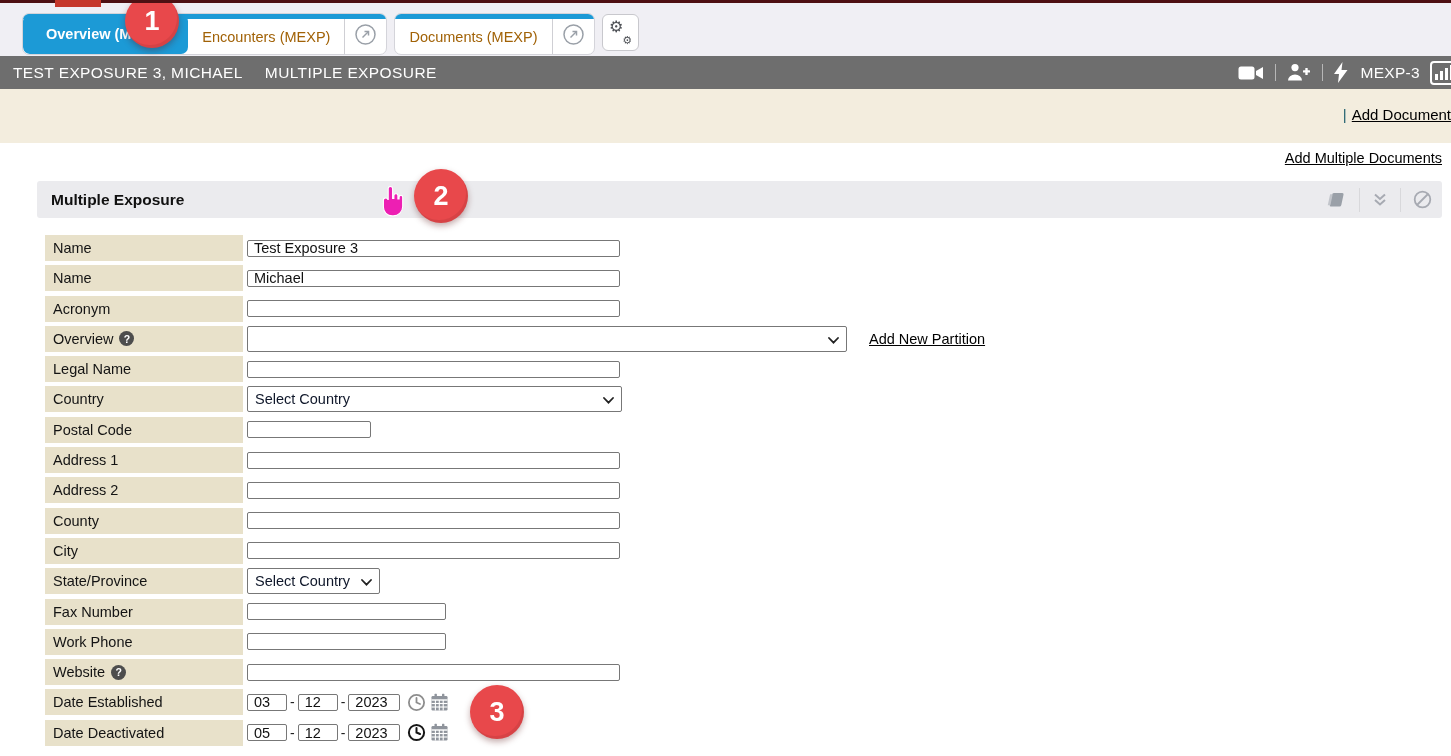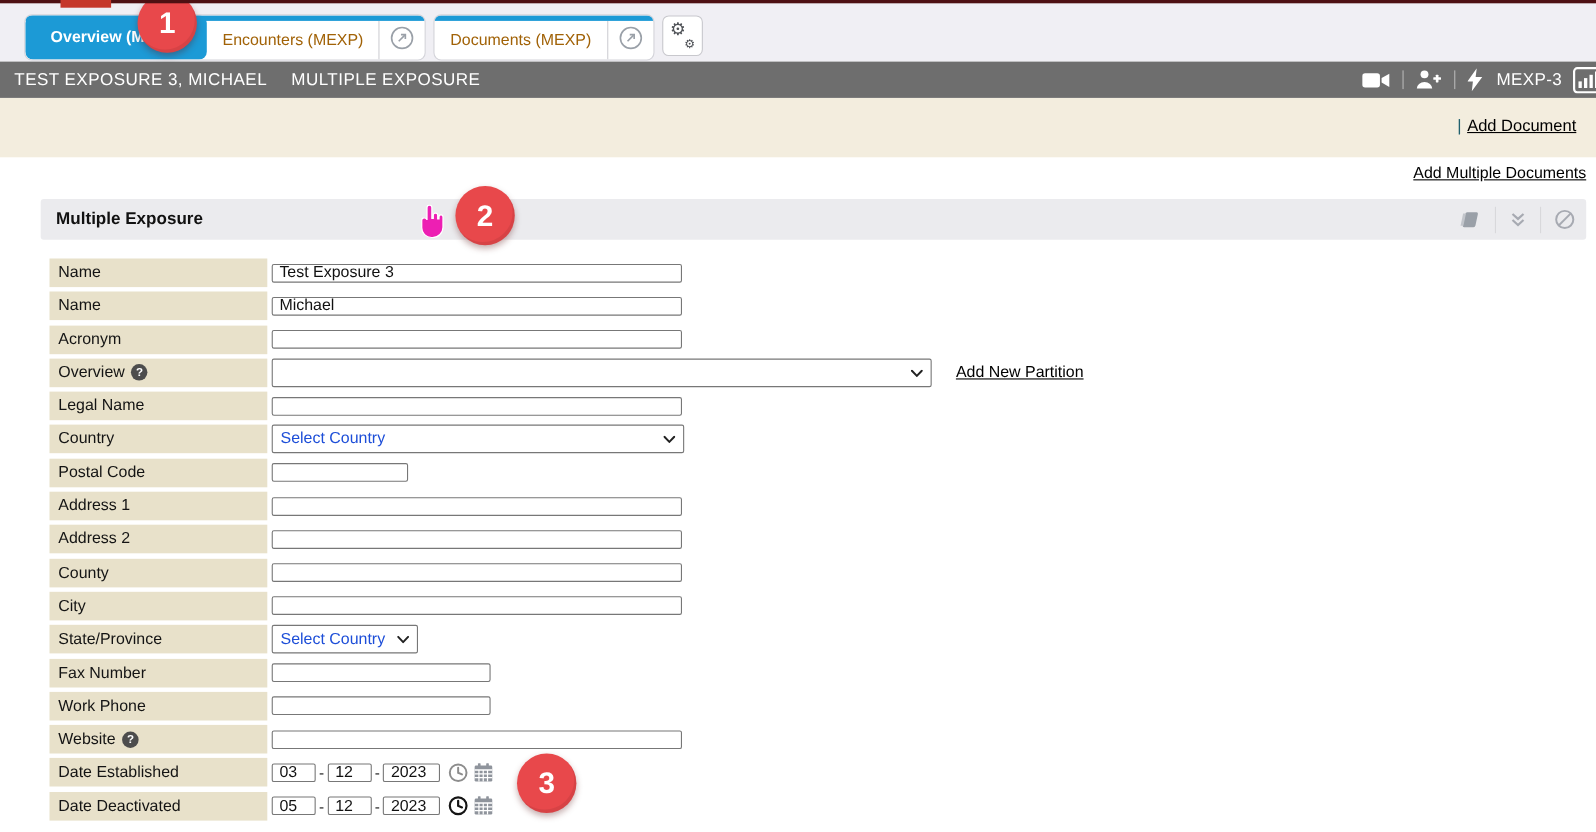--- a/index.html
+++ b/index.html
@@ -31,21 +31,21 @@
   .gb-name{font-size:15.5px;letter-spacing:.4px;margin-right:22px}
   .gb-type{font-size:15.5px;letter-spacing:.4px}
   .gb-right{position:absolute;right:0;top:0;height:33px;display:flex;align-items:center}
   .gb-ic{display:flex;align-items:center;cursor:pointer}
   .vdiv{width:1px;height:17px;background:rgba(255,255,255,.5);margin:0 11px}
   .gb-id{font-size:15.5px;margin:0 10px 0 12px;letter-spacing:.3px}
   .chart-wrap{margin-right:-9px;display:flex}
 
   
   .cream-band{height:54px;background:#f3edde;box-sizing:border-box;text-align:right;
-              padding:17px 18px 0 0;font-size:15px}
+              padding:17px 0 0 0;font-size:15px}
   .lnk{color:#000;text-decoration:underline;cursor:pointer}
   .pipe{color:#20606e;margin-right:5px}
 
   
   .add-mexp{text-align:right;padding:7px 9px 0 0;height:22px;font-size:14.5px}
 
   .panel{margin:9px 0 0 37px;width:1405px}
   .panel-header{height:37px;background:#ebebee;border-radius:3px;display:flex;align-items:center;
                 padding:0 10px 0 14px;box-sizing:border-box}
   .ph-title{font-weight:bold;font-size:15.5px;color:#111;flex:1}
@@ -55,21 +55,21 @@
 
   
   .form{padding:17px 0 0 8px}
   .row{display:flex;align-items:center;height:26px;margin-bottom:4.3px}
   .label{width:198px;min-width:198px;height:26px;background:#e8e1ca;display:flex;align-items:center;
          padding-left:8px;box-sizing:border-box;font-size:14.5px;color:#141414;margin-right:4px}
   .inp{height:17px;box-sizing:border-box;border:1px solid #777;border-radius:2px;
        font-family:inherit;font-size:14.5px;padding:0 6px;color:#111;background:#fff}
   .sel{height:26px;box-sizing:border-box;border:1px solid #777;border-radius:2px;background:#fff;
        display:flex;align-items:center;justify-content:space-between;padding:0 7px;
-       font-size:14.5px;color:#1d4ed8;cursor:pointer}
+       font-size:14.5px;color:#0f172a;cursor:pointer}
   .w-lg{width:373px}.w-lg2{width:375px}.w-xl{width:600px}.w-xs{width:124px}.w-md{width:199px}.w-ss{width:133px}
   .w-dd{width:40px}.w-yy{width:52px}
   .help{display:inline-flex;align-items:center;justify-content:center;width:15px;height:15px;border-radius:50%;
         background:#4d4d4d;color:#fff;font-size:10.5px;font-weight:bold;margin-left:6px;cursor:pointer}
   .row-link{margin-left:22px;font-size:14.5px}
   .dsep{margin:0 3px;font-size:14px;color:#222}
   .ic{display:inline-flex;align-items:center;margin-left:7px;cursor:pointer}
   .clock-gray{color:#8d8d8d}.clock-dark{color:#151515}.cal{color:#8f949c;margin-left:4px}
 
   

